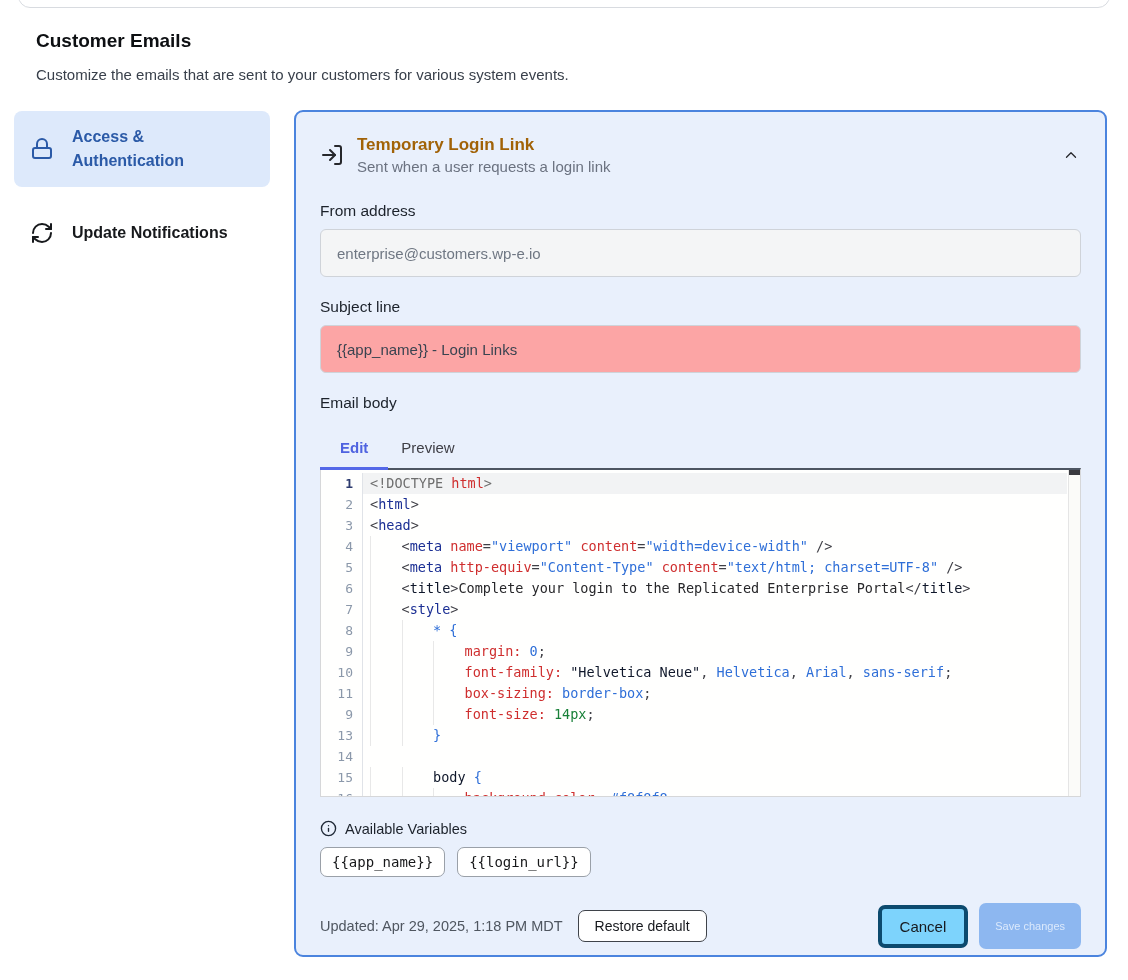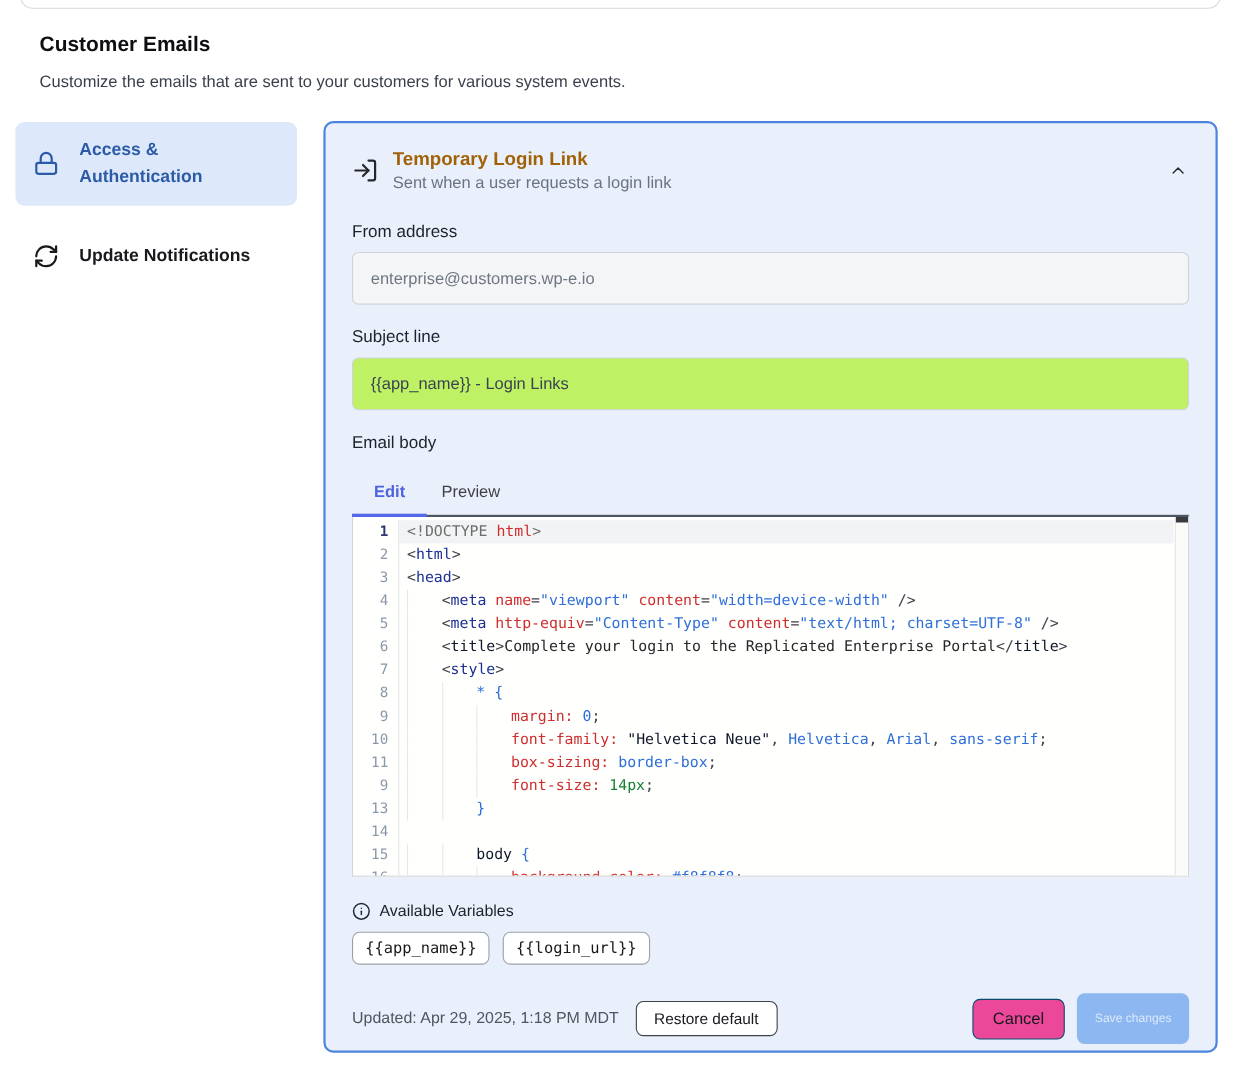--- a/index.html
+++ b/index.html
@@ -21,21 +21,21 @@
 
   .phead { display:flex; align-items:center; gap:13px; margin-bottom:27px; }
   .phead .picon { flex:none; width:24px; height:24px; color:#26272b; }
   .ptitle { font-size:17px; font-weight:700; color:#a16207; margin-bottom:3px; }
   .psub { font-size:15px; color:#6b7280; }
   .chev { margin-left:auto; width:20px; height:20px; color:#26272b; cursor:pointer; display:flex; align-items:center; justify-content:center; }
 
   .flabel { font-size:15.5px; color:#1c222b; margin-bottom:9px; }
   .finput { width:100%; height:48px; border:1px solid #cfd3d9; border-radius:6px; padding:0 16px; font-size:15px; font-family:"Liberation Sans",sans-serif; outline:none; }
   .finput.disabled { background:#f4f5f6; color:#6f7783; }
-  .finput.normal { background:#bef264; color:#3a4350; }
+  .finput.normal { background:#fca5a5; color:#3a4350; }
   .fgroup { margin-bottom:21px; }
 
   
   .tabs { display:flex; margin-top:17px; }
   .tab { padding:10px 13px 11px; font-size:15px; color:#3f3f46; cursor:pointer; position:relative; }
   .tab.active { color:#4f63e0; font-weight:700; padding:10px 20px 11px; border-bottom:3px solid #5468e8; margin-bottom:-2px; z-index:2; }
 
   
   .editor { position:relative; width:100%; height:329px; background:#fffffe; border:1px solid #d6d7d9; border-top:2px solid #4d5562; overflow:hidden; font-family:"DejaVu Sans Mono", monospace; font-size:13.5px; line-height:21px; }
   .code { padding:3px 13px 0 0; }
@@ -58,21 +58,21 @@
   .avail-label { font-size:14.5px; color:#1c222b; }
   .chips { display:flex; gap:12px; margin-top:10px; }
   .chip { font-family:"DejaVu Sans Mono", monospace; font-size:14px; color:#17181a; background:#ffffff; border:1px solid #9aa0a8; border-radius:7px; padding:6px 11px; cursor:pointer; }
 
   
   .pfooter { display:flex; align-items:center; margin-top:26px; }
   .updated { font-size:14.5px; color:#4f5660; }
   .btn { font-family:"Liberation Sans",sans-serif; cursor:pointer; border-radius:7px; }
   .btn-restore { margin-left:15px; padding:7px 16px; font-size:14px; color:#16181d; background:#ffffff; border:1px solid #3f434a; }
   .spacer { flex:1; }
-  .btn-cancel { padding:9px 18px; font-size:15px; color:#16181d; background:#ec4899; border:1px solid #0c4a6e; margin-right:11px; }
+  .btn-cancel { padding:9px 18px; font-size:15px; color:#16181d; background:#7dd3fc; border:4px solid #0c4a6e; margin-right:11px; }
   .btn-save { padding:17px 16px; font-size:11px; color:#dbe9fc; background:#8db7f0; border:none; }
 </style>
 </head>
 <body>
 
 <div class="prev-card-edge"></div>
 
 <div class="page-title">Customer Emails</div>
 <div class="page-subtitle">Customize the emails that are sent to your customers for various system events.</div>
 

